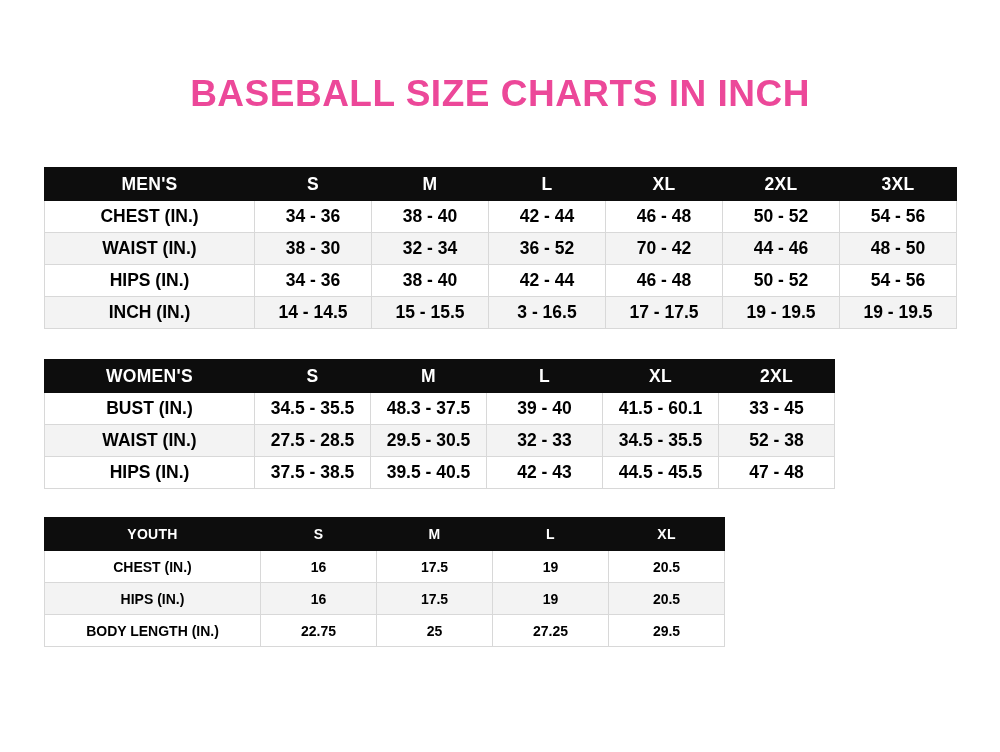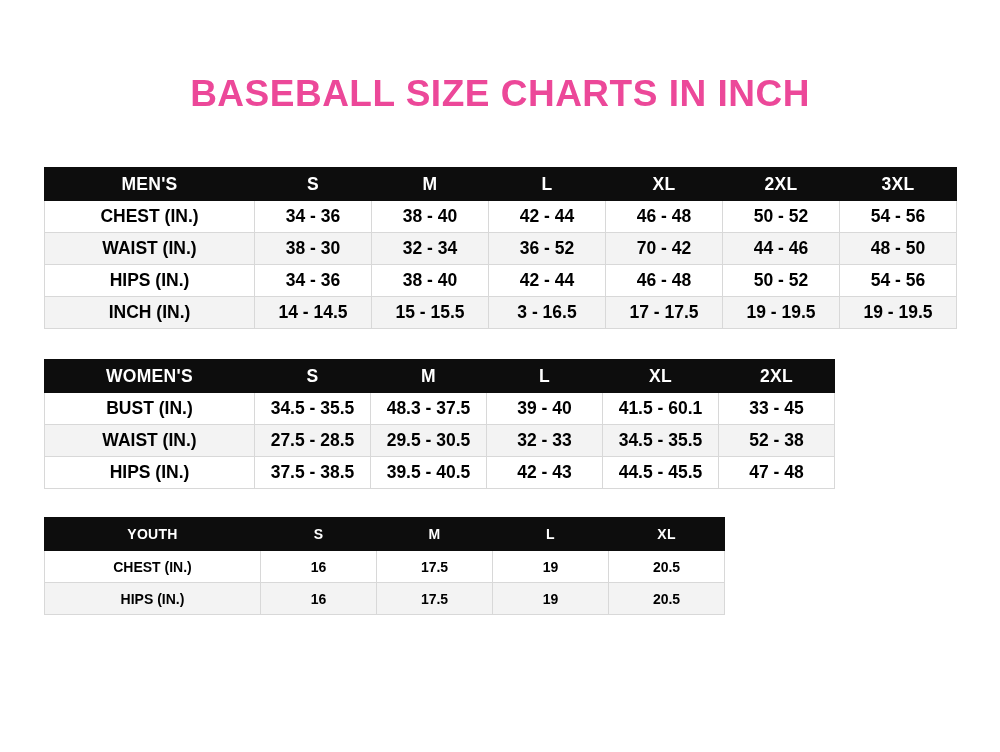--- a/index.html
+++ b/index.html
@@ -227,17 +227,24 @@
           <td>19</td>
           <td>20.5</td>
         </tr>
         <tr>
           <td class="row-label">HIPS (IN.)</td>
           <td>16</td>
           <td>17.5</td>
           <td>19</td>
           <td>20.5</td>
         </tr>
+        <tr>
+          <td class="row-label">BODY LENGTH (IN.)</td>
+          <td>22.75</td>
+          <td>25</td>
+          <td>27.25</td>
+          <td>29.5</td>
+        </tr>
       </tbody>
     </table>
 
   </div>
 </div>
 
 </body></html>

